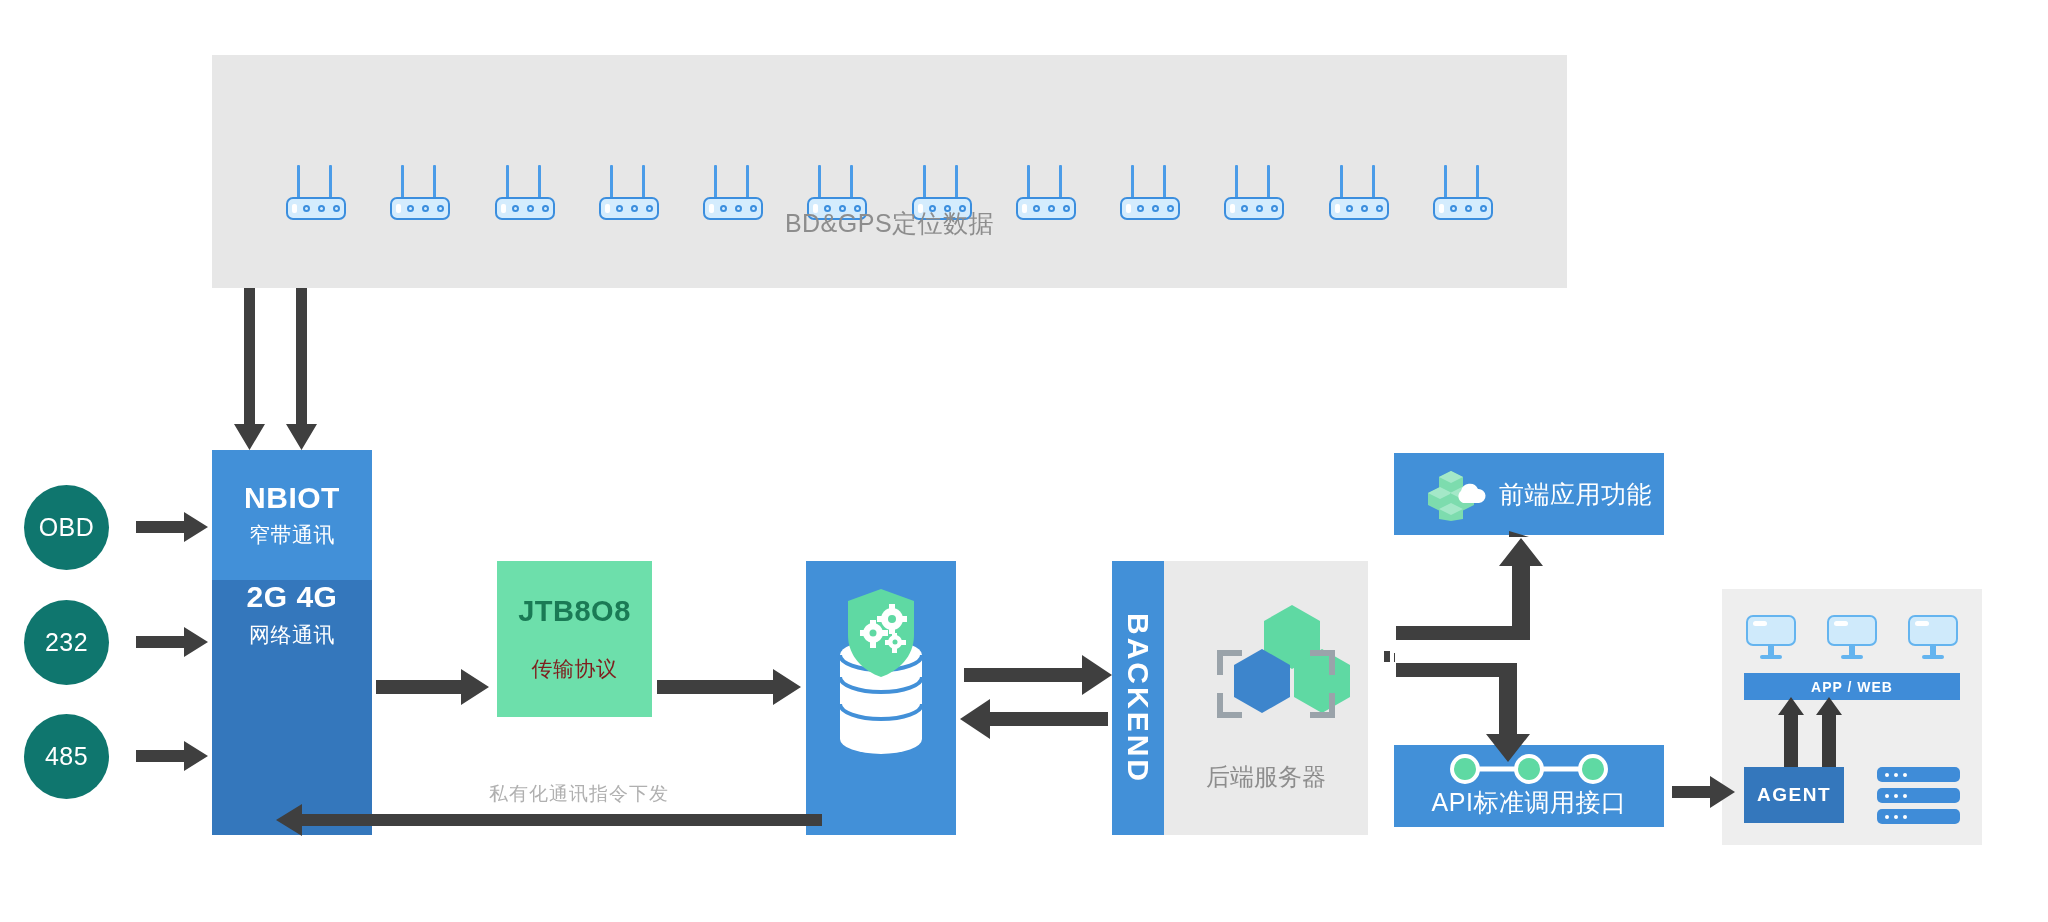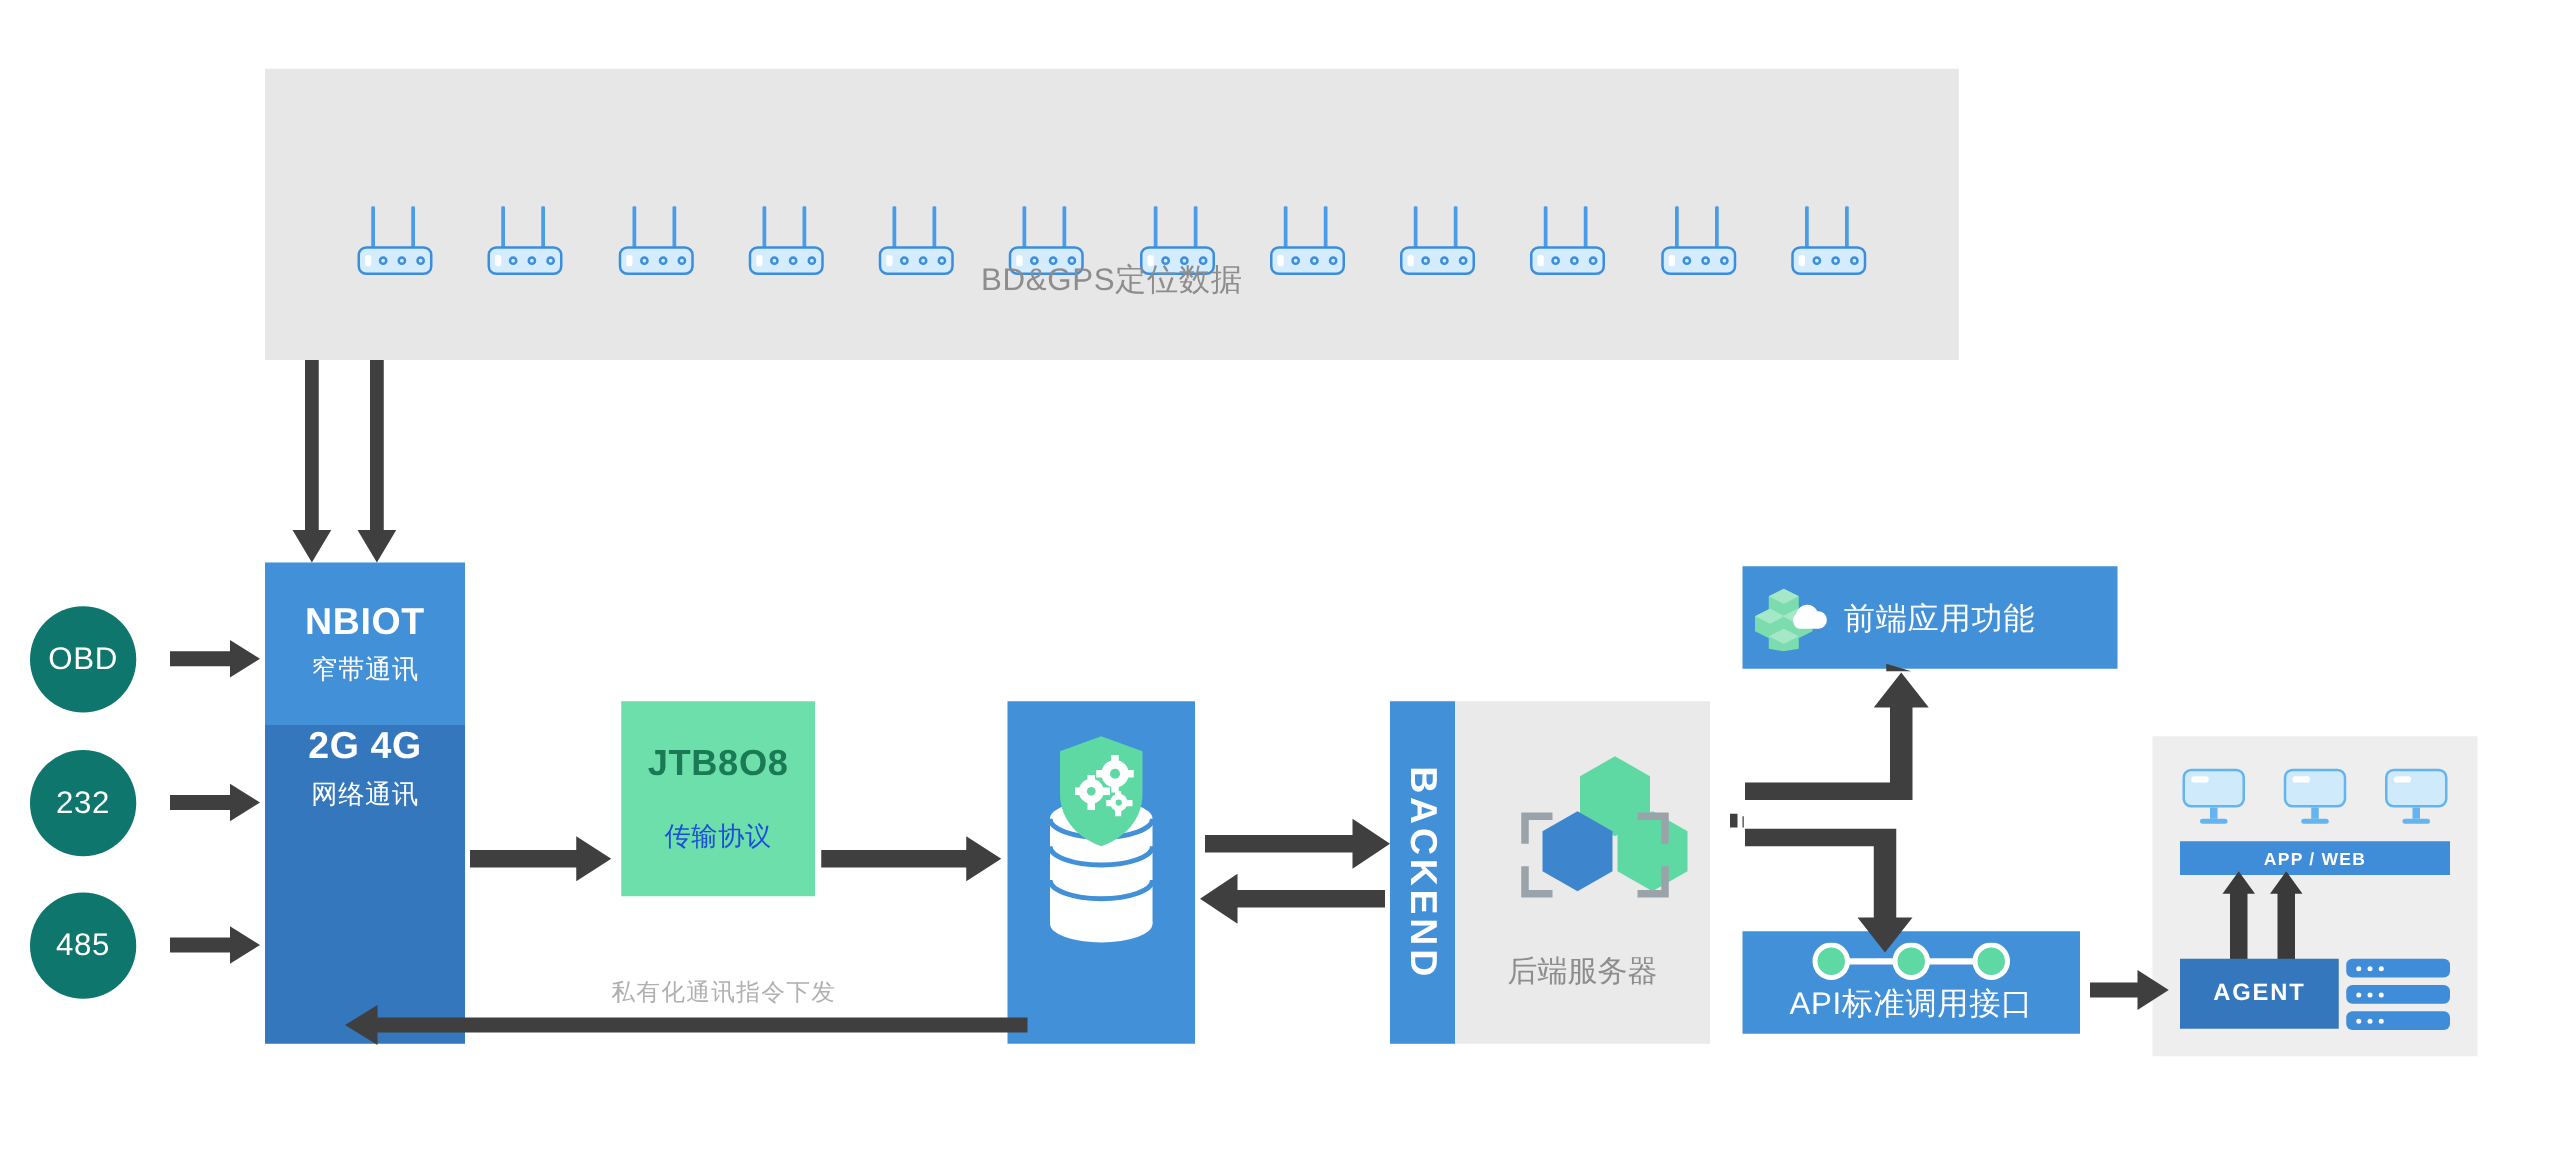--- a/index.html
+++ b/index.html
@@ -35,51 +35,51 @@
              display:flex;flex-direction:column;align-items:center;justify-content:center;color:#fff;}
   #nbiot-bot{position:absolute;left:0;top:130px;width:100%;height:255px;background:#3477bc;
              display:flex;flex-direction:column;align-items:center;color:#fff;box-sizing:border-box;}
   .blk-title{font-size:30px;font-weight:bold;letter-spacing:.5px;line-height:1.15;}
   .blk-sub{font-size:21px;margin-top:6px;letter-spacing:.5px;}
 
   
   #jtb{left:497px;top:561px;width:155px;height:156px;background:#6ddfab;
        display:flex;flex-direction:column;align-items:center;justify-content:center;color:#1b7a54;gap:20px;}
   #jtb .blk-title{font-size:29px;color:#1a7a55;}
-  #jtb .blk-sub{font-size:21px;color:#1d4ed8;}
+  #jtb .blk-sub{font-size:21px;color:#7f1d1d;}
 
   
   #db-block{left:806px;top:561px;width:150px;height:274px;background:#4290d8;}
 
   
   #backend{left:1112px;top:561px;width:256px;height:274px;background:#eaeaea;}
   #backend-strip{position:absolute;left:0;top:0;width:52px;height:100%;background:#4290d8;
                  display:flex;align-items:center;justify-content:center;}
   #backend-strip span{writing-mode:vertical-rl;font-size:30px;font-weight:bold;color:#fff;letter-spacing:3px;}
   #backend-label{position:absolute;left:52px;top:200px;width:204px;text-align:center;font-size:24px;color:#8d8d8d;}
 
   
-  #frontend{left:1394px;top:453px;width:300px;height:82px;background:#4290d8;
-            display:flex;align-items:center;gap:10px;padding-left:9px;box-sizing:border-box;}
+  #frontend{left:1394px;top:453px;width:270px;height:82px;background:#4290d8;
+            display:flex;align-items:center;gap:10px;padding-left:33px;box-sizing:border-box;}
   #frontend .lbl{font-size:25px;color:#fff;letter-spacing:.5px;}
   #api{left:1394px;top:745px;width:270px;height:82px;background:#4290d8;
        display:flex;flex-direction:column;align-items:center;justify-content:center;}
   #api .lbl{font-size:25px;color:#fff;letter-spacing:.5px;margin-top:2px;}
 
   
   #agent-panel{left:1722px;top:589px;width:260px;height:256px;background:#eeeeee;}
   #monitors{position:absolute;left:24px;top:26px;width:212px;display:flex;justify-content:space-between;}
   .monitor{width:50px;height:46px;position:relative;}
   .monitor .scr{width:50px;height:31px;background:#cfeafb;border:2px solid #64b4ef;border-radius:7px;box-sizing:border-box;}
   .monitor .glare{position:absolute;left:7px;top:6px;width:14px;height:5px;background:#ffffff;border-radius:3px;}
   .monitor .neck{position:absolute;left:22px;top:31px;width:6px;height:9px;background:#64b4ef;}
   .monitor .base{position:absolute;left:14px;top:40px;width:22px;height:4px;background:#64b4ef;border-radius:2px;}
   #appweb{position:absolute;left:22px;top:84px;width:216px;height:27px;background:#3f8cd8;
           display:flex;align-items:center;justify-content:center;color:#fff;font-size:14px;font-weight:bold;letter-spacing:1px;}
-  #agent-box{position:absolute;left:22px;top:178px;width:127px;height:56px;background:#3477bc;
+  #agent-box{position:absolute;left:22px;top:178px;width:100px;height:56px;background:#3477bc;
              display:flex;align-items:center;justify-content:center;color:#fff;font-size:19px;font-weight:bold;letter-spacing:1.5px;}
   #racks{position:absolute;left:155px;top:178px;width:83px;display:flex;flex-direction:column;gap:6px;}
   .rack{height:15px;background:#3f8cd8;border-radius:5px;display:flex;align-items:center;gap:5px;padding-left:8px;box-sizing:border-box;}
   .rack i{display:block;width:4px;height:4px;background:#ffffff;border-radius:50%;}
 
   
   .fig{position:absolute;left:0;top:0;width:2048px;height:922px;pointer-events:none;}
   #cmd-label{left:489px;top:781px;font-size:19px;color:#b0b0b0;letter-spacing:1px;}
 </style>
 </head>

